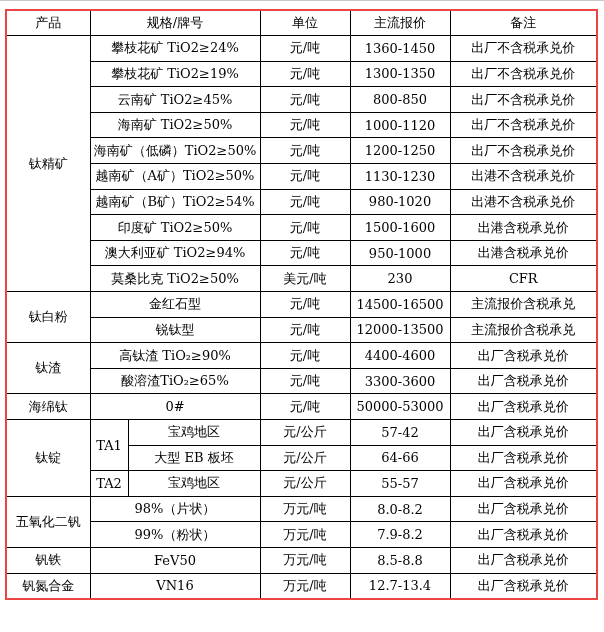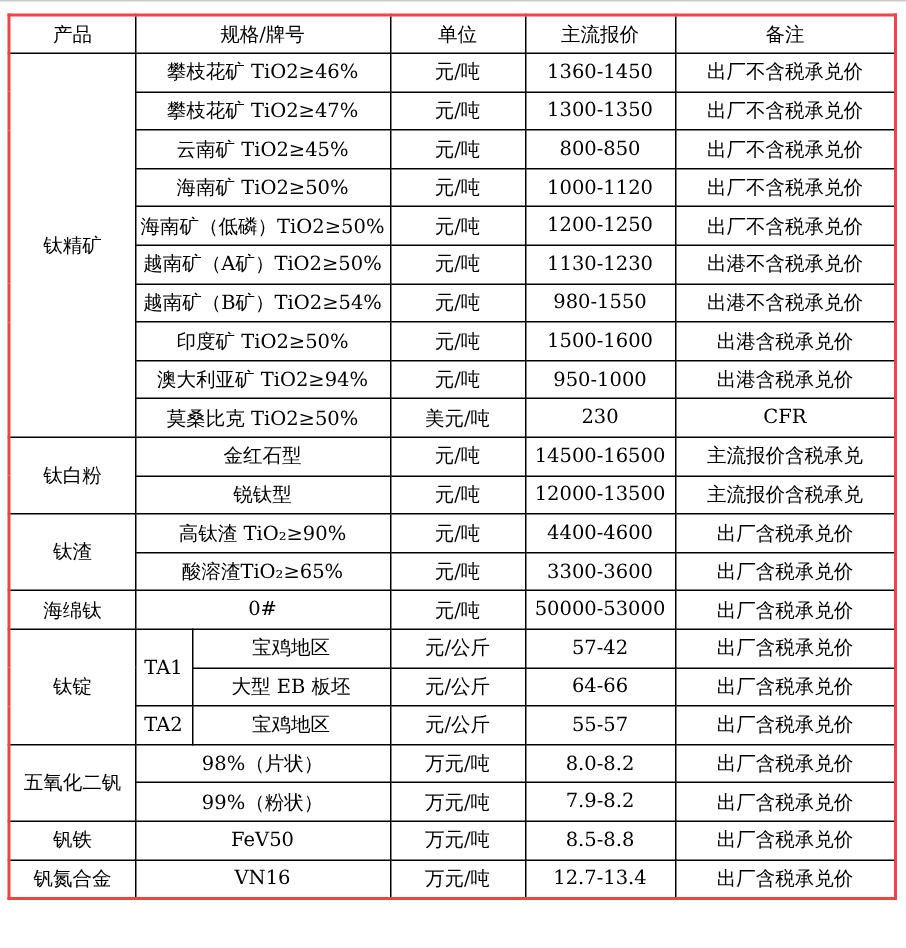--- a/index.html
+++ b/index.html
@@ -58,27 +58,27 @@
         <tr>
       <td>产品</td>
       <td colspan="2">规格/牌号</td>
       <td>单位</td>
       <td>主流报价</td>
       <td>备注</td>
     </tr>
 
     <tr>
       <td rowspan="10">钛精矿</td>
-      <td colspan="2">攀枝花矿 TiO2≥46%</td>
+      <td colspan="2">攀枝花矿 TiO2≥24%</td>
       <td>元/吨</td>
       <td>1360-1450</td>
       <td>出厂不含税承兑价</td>
     </tr>
     <tr>
-      <td colspan="2">攀枝花矿 TiO2≥47%</td>
+      <td colspan="2">攀枝花矿 TiO2≥19%</td>
       <td>元/吨</td>
       <td>1300-1350</td>
       <td>出厂不含税承兑价</td>
     </tr>
     <tr>
       <td colspan="2">云南矿 TiO2≥45%</td>
       <td>元/吨</td>
       <td>800-850</td>
       <td>出厂不含税承兑价</td>
     </tr>
@@ -96,21 +96,21 @@
     </tr>
     <tr>
       <td colspan="2">越南矿（A矿）TiO2≥50%</td>
       <td>元/吨</td>
       <td>1130-1230</td>
       <td>出港不含税承兑价</td>
     </tr>
     <tr>
       <td colspan="2">越南矿（B矿）TiO2≥54%</td>
       <td>元/吨</td>
-      <td>980-1550</td>
+      <td>980-1020</td>
       <td>出港不含税承兑价</td>
     </tr>
     <tr>
       <td colspan="2">印度矿 TiO2≥50%</td>
       <td>元/吨</td>
       <td>1500-1600</td>
       <td>出港含税承兑价</td>
     </tr>
     <tr>
       <td colspan="2">澳大利亚矿 TiO2≥94%</td>

